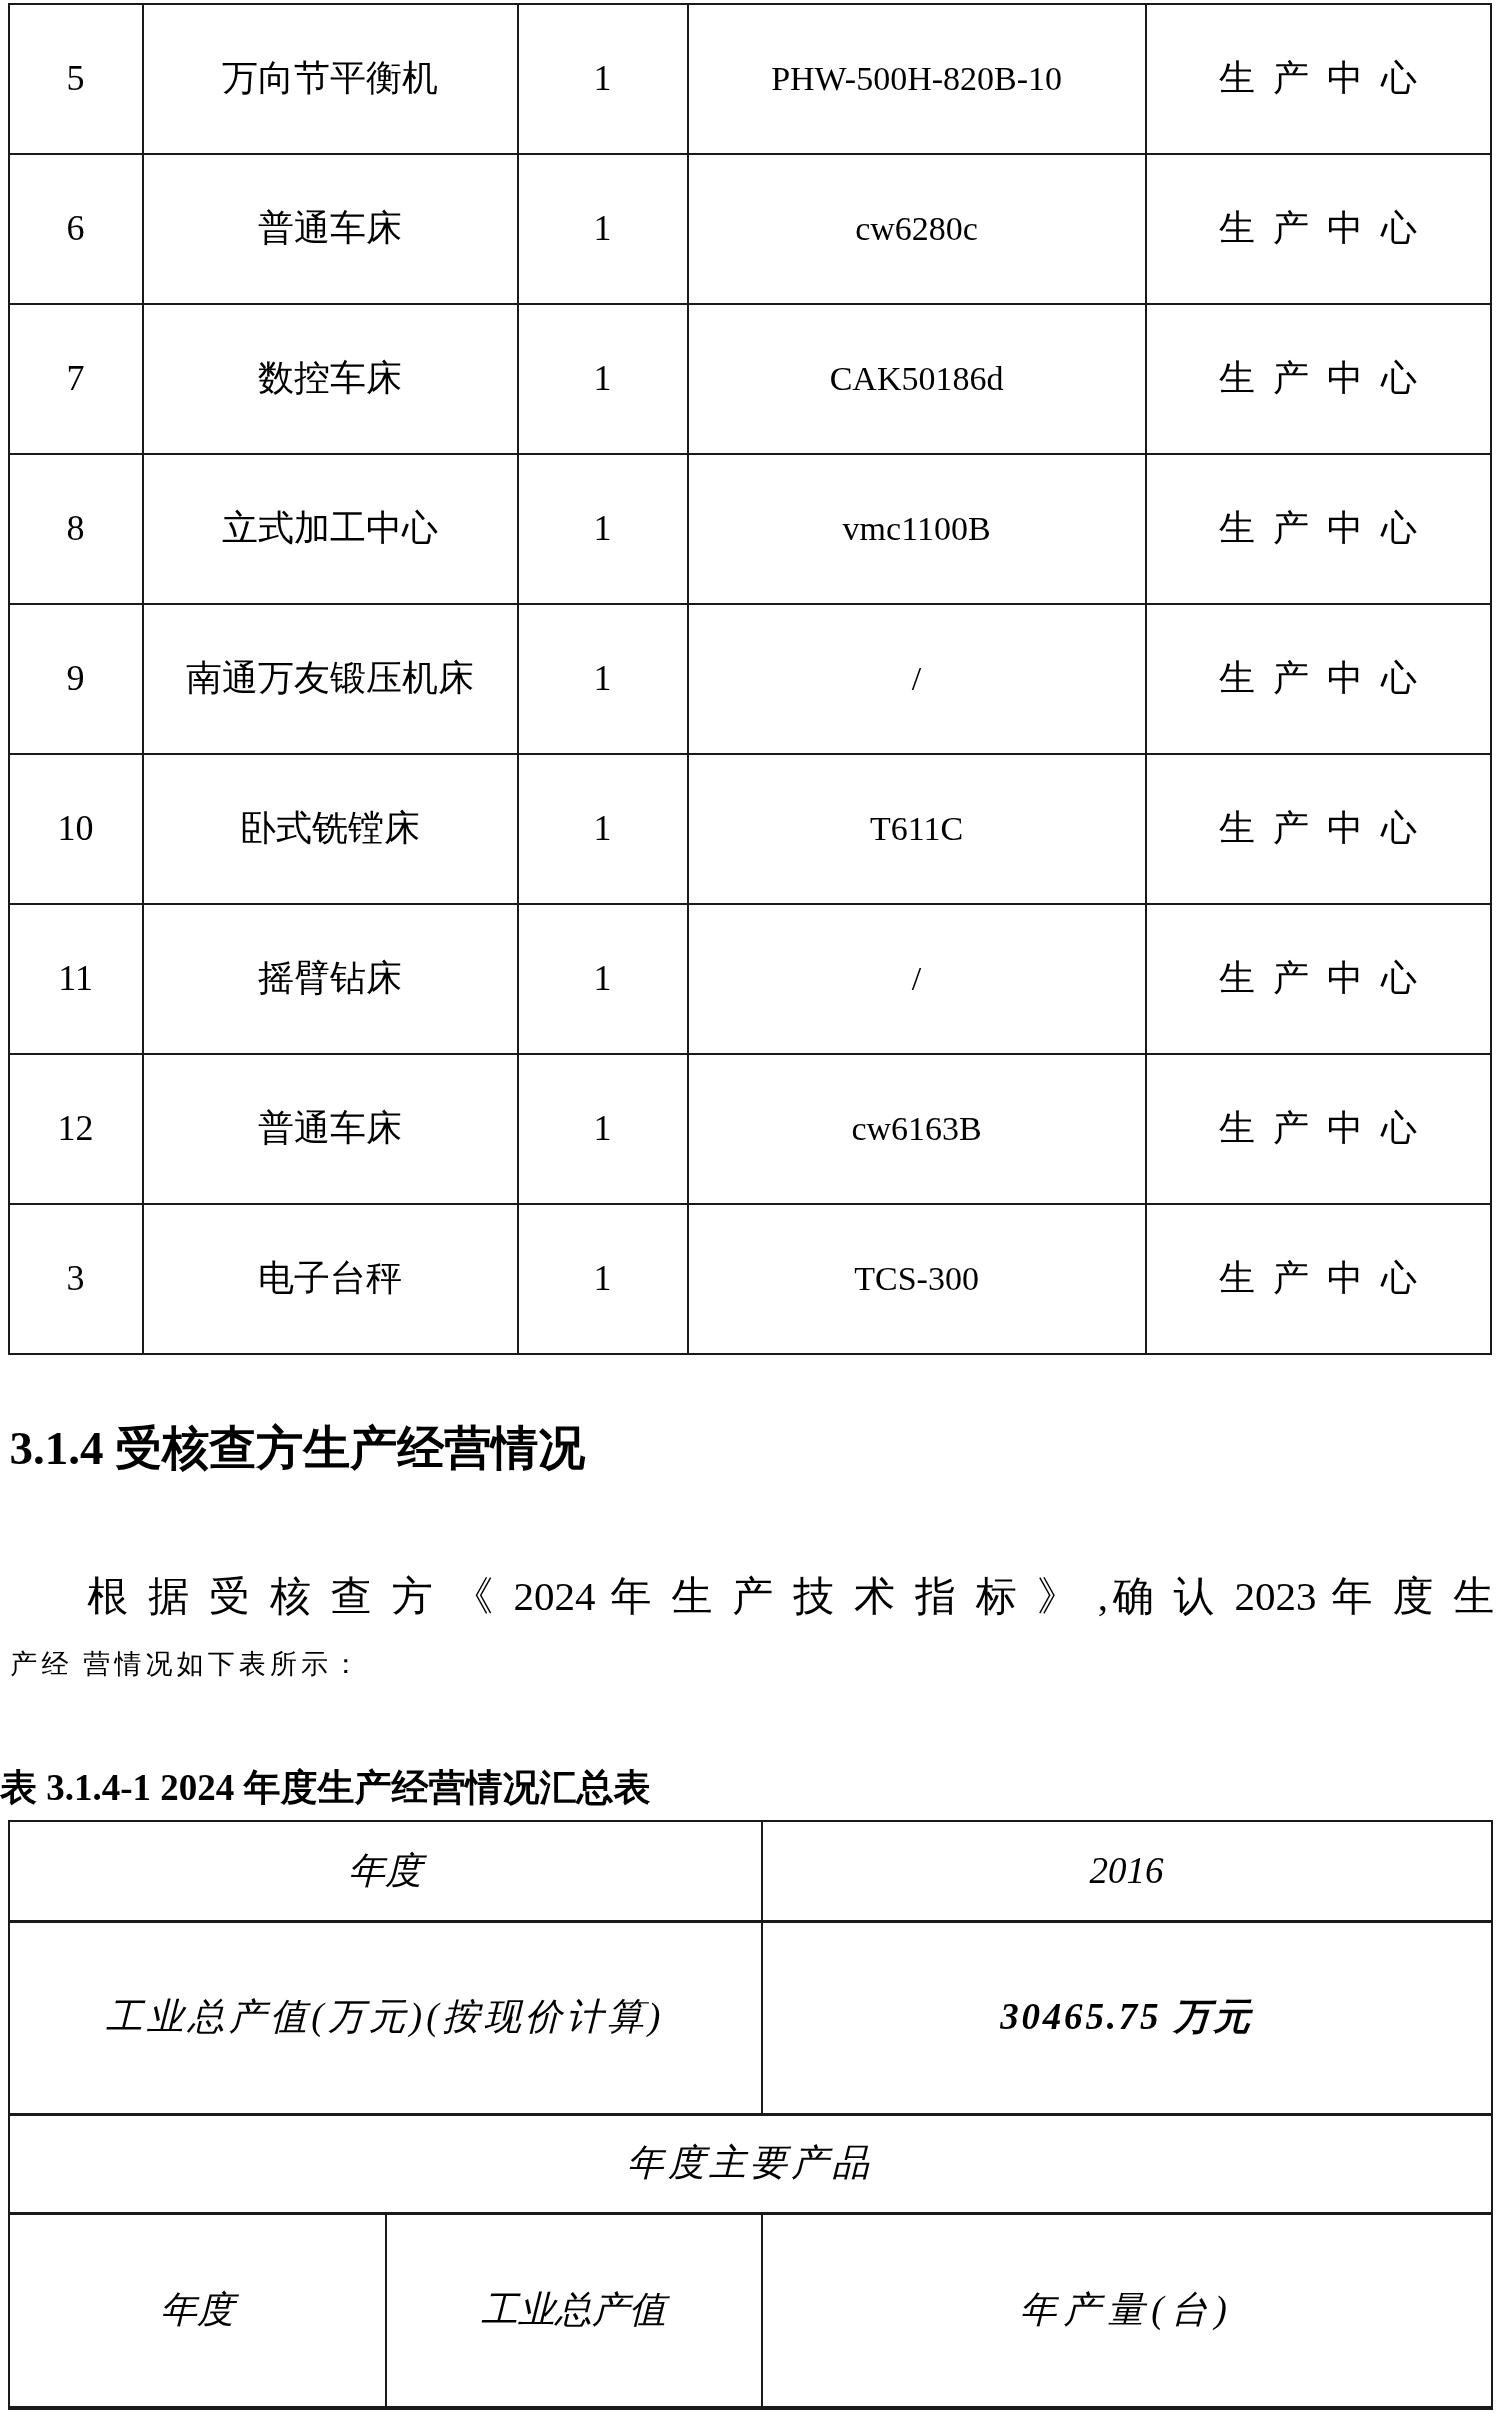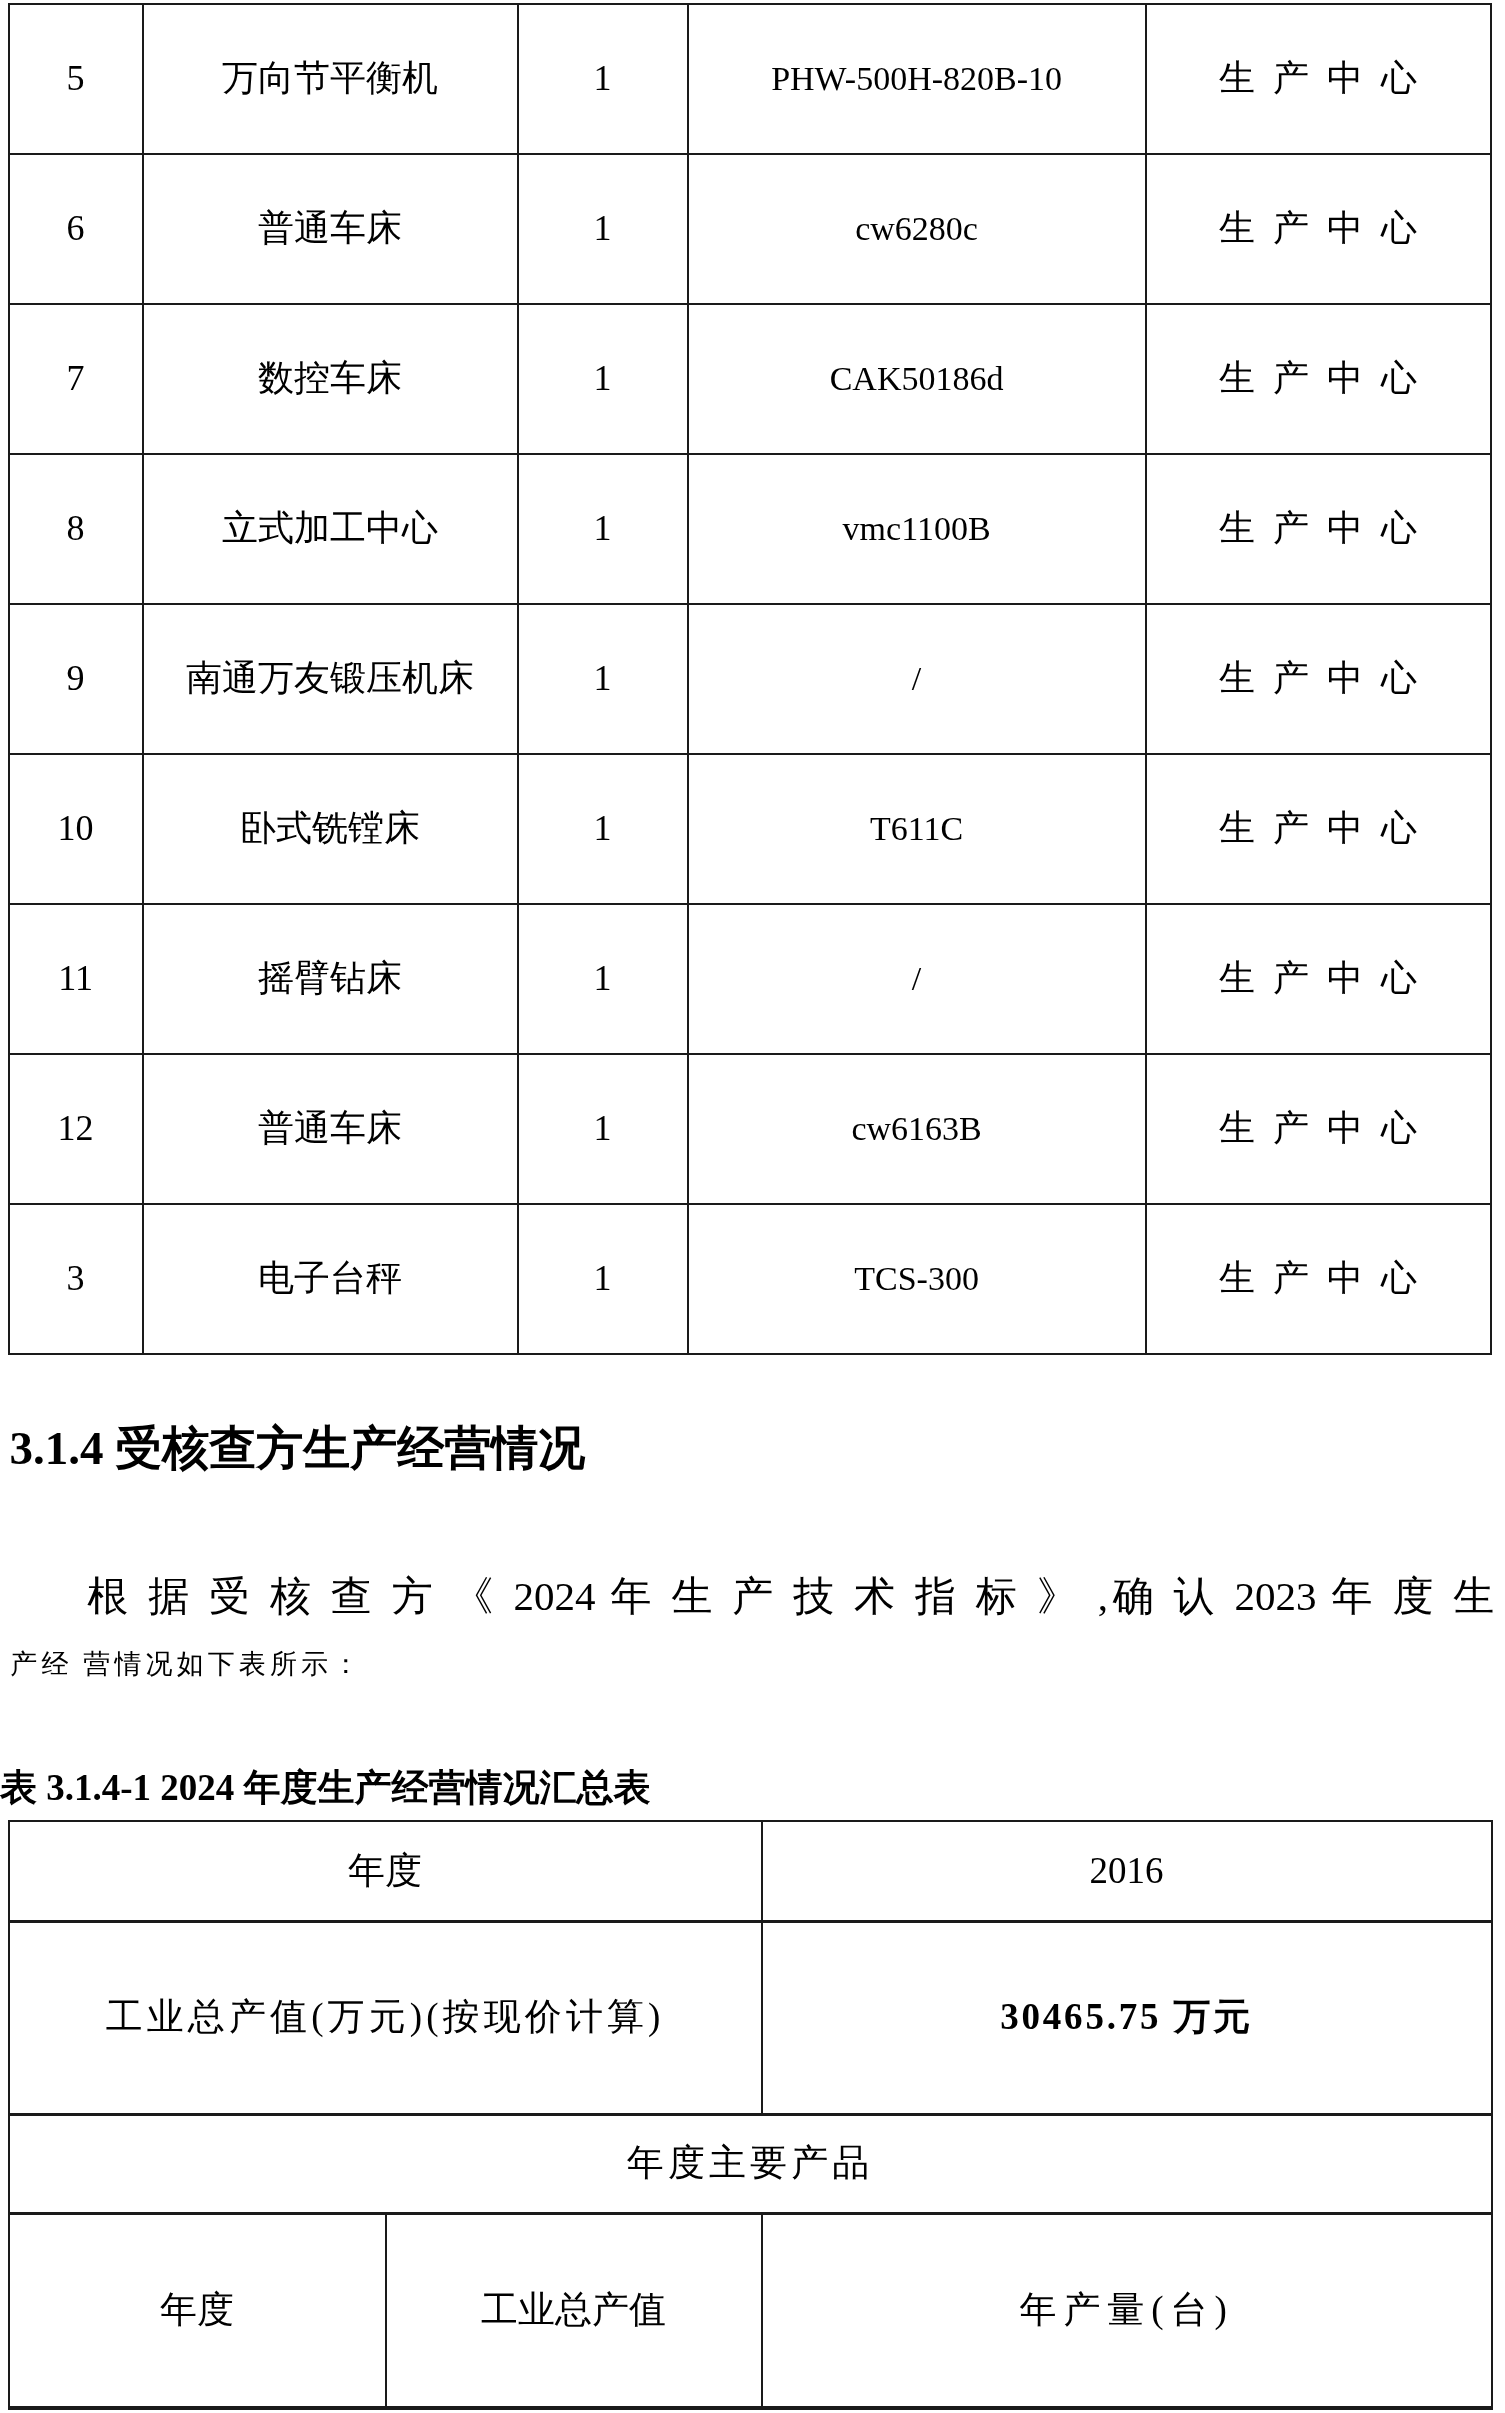--- a/index.html
+++ b/index.html
@@ -60,20 +60,21 @@
     width:1484px;
     border-collapse:collapse;table-layout:fixed;
   }
   table.t2 td{
     border-left:2.1px solid #1a1a1a;
     border-right:2.1px solid #1a1a1a;
     text-align:center;vertical-align:middle;
     font-size:37px;line-height:1.2;
     padding:0 5.5px;box-sizing:border-box;
     overflow:hidden;
+    font-style:italic;
   }
   table.t2 tr.r1 td{border-top:2.8px solid #1a1a1a;border-bottom:3.4px solid #1a1a1a;height:100px;}
   table.t2 tr.r2 td{border-bottom:3.4px solid #1a1a1a;height:193px;}
   table.t2 tr.r3 td{border-bottom:3.4px solid #1a1a1a;height:99px;letter-spacing:4.1px;}
   table.t2 tr.r4 td{border-bottom:4.1px solid #1a1a1a;height:195px;}
   td.spread{letter-spacing:4.1px;}
   td.val{font-weight:bold;font-size:40px;letter-spacing:2.8px;}
   td.qtyhead{letter-spacing:6.9px;}
 </style>
 </head>

